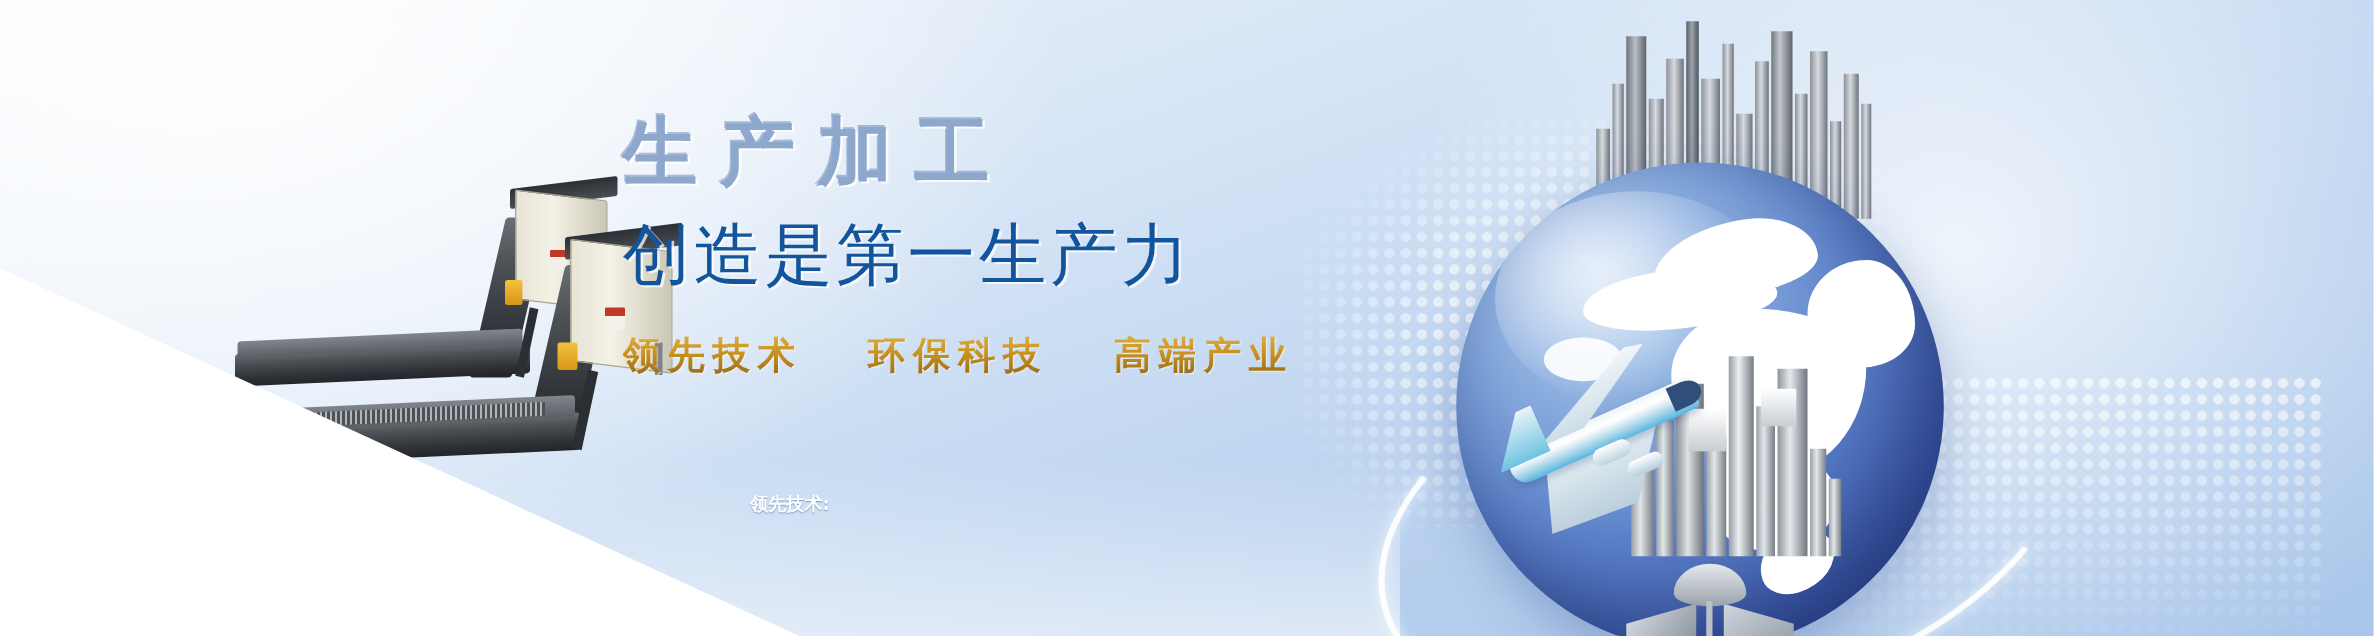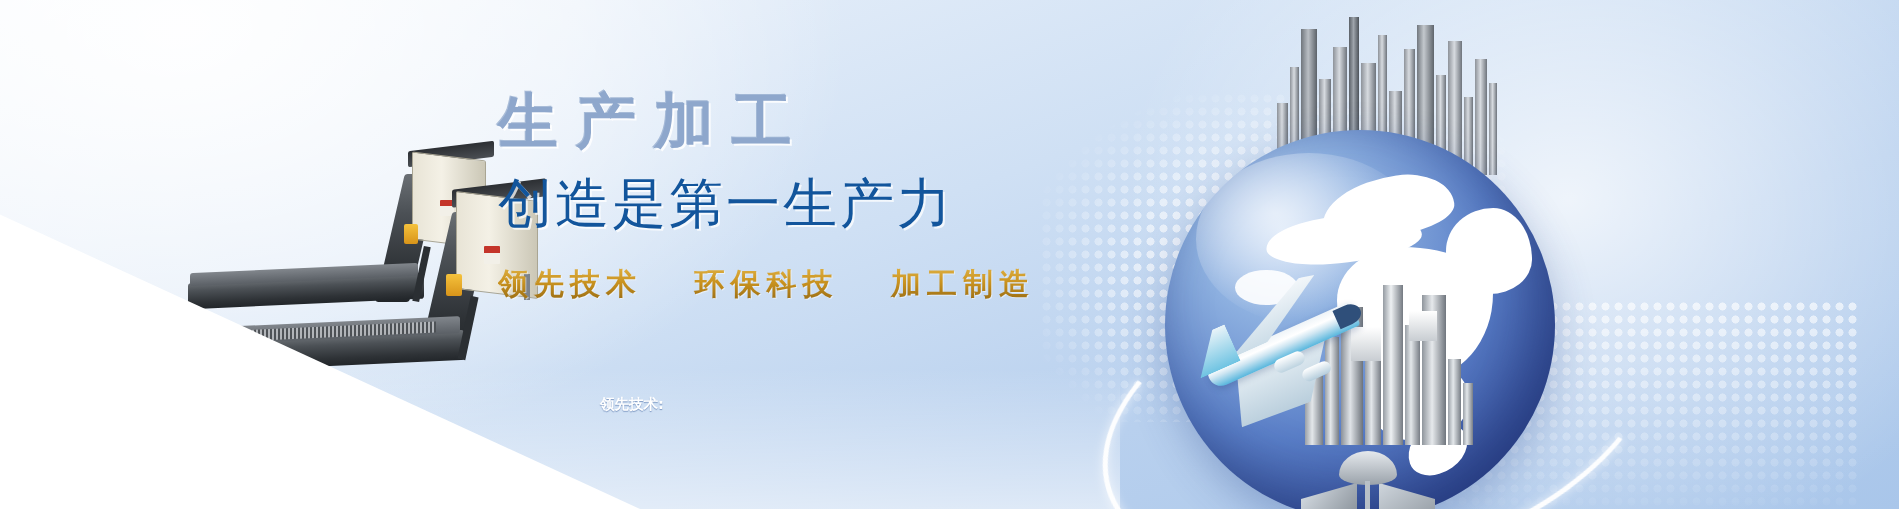--- a/index.html
+++ b/index.html
@@ -268,20 +268,20 @@
   <div class="wedge"></div>
   <div class="wedge2"></div>
 
   <div class="t-main">生产加工</div>
 
   <div class="t-sub">创造是第一生产力</div>
 
   <div class="t-tags">
     <span>领先技术</span>
     <span>环保科技</span>
-    <span>加工制造</span>
+    <span>高端产业</span>
   </div>
 
   <div class="para">
     <span class="lead">领先技术:</span>
   </div>
 
 </div>
 
 </body></html>

